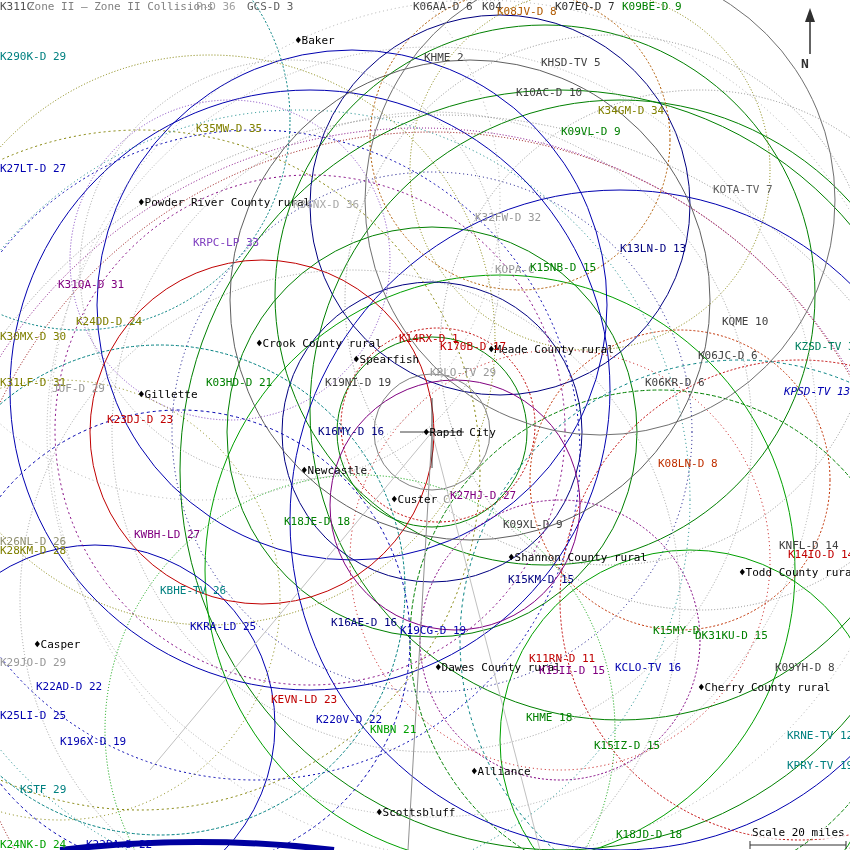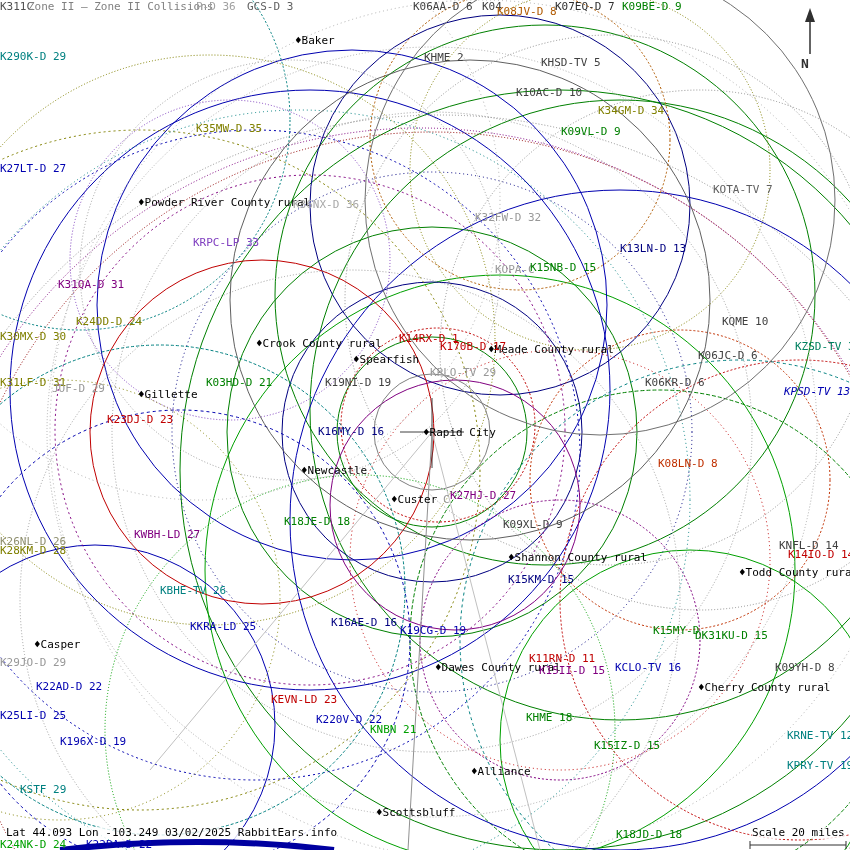--- a/index.html
+++ b/index.html
@@ -190,17 +190,16 @@
       <div class="map-label" style="left: 471px; top: 766px; color: rgb(0, 0, 0);">♦Alliance</div>
       <div class="map-label" style="left: 20px; top: 784px; color: rgb(0, 128, 128);">KSTF 29</div>
       <div class="map-label" style="left: 376px; top: 807px; color: rgb(0, 0, 0);">♦Scottsbluff</div>
       <div class="map-label" style="left: 616px; top: 829px; color: rgb(0, 128, 0);">K18JD-D 18</div>
       <div class="map-label" style="left: 0px; top: 839px; color: rgb(0, 160, 0);">K24NK-D 24</div>
       <div class="map-label" style="left: 86px; top: 839px; color: rgb(0, 0, 176);">K22PA-D 22</div>
     </div>
 
   <div class="north-n">N</div>
 
-  <div class="status-text status-left">Lat 44.093 Lon -103.249 03/02/2025 RabbitEars.info</div>
 
   <div class="status-text status-right">Scale 20 miles</div>
 
 </div>
 
 </body></html>

